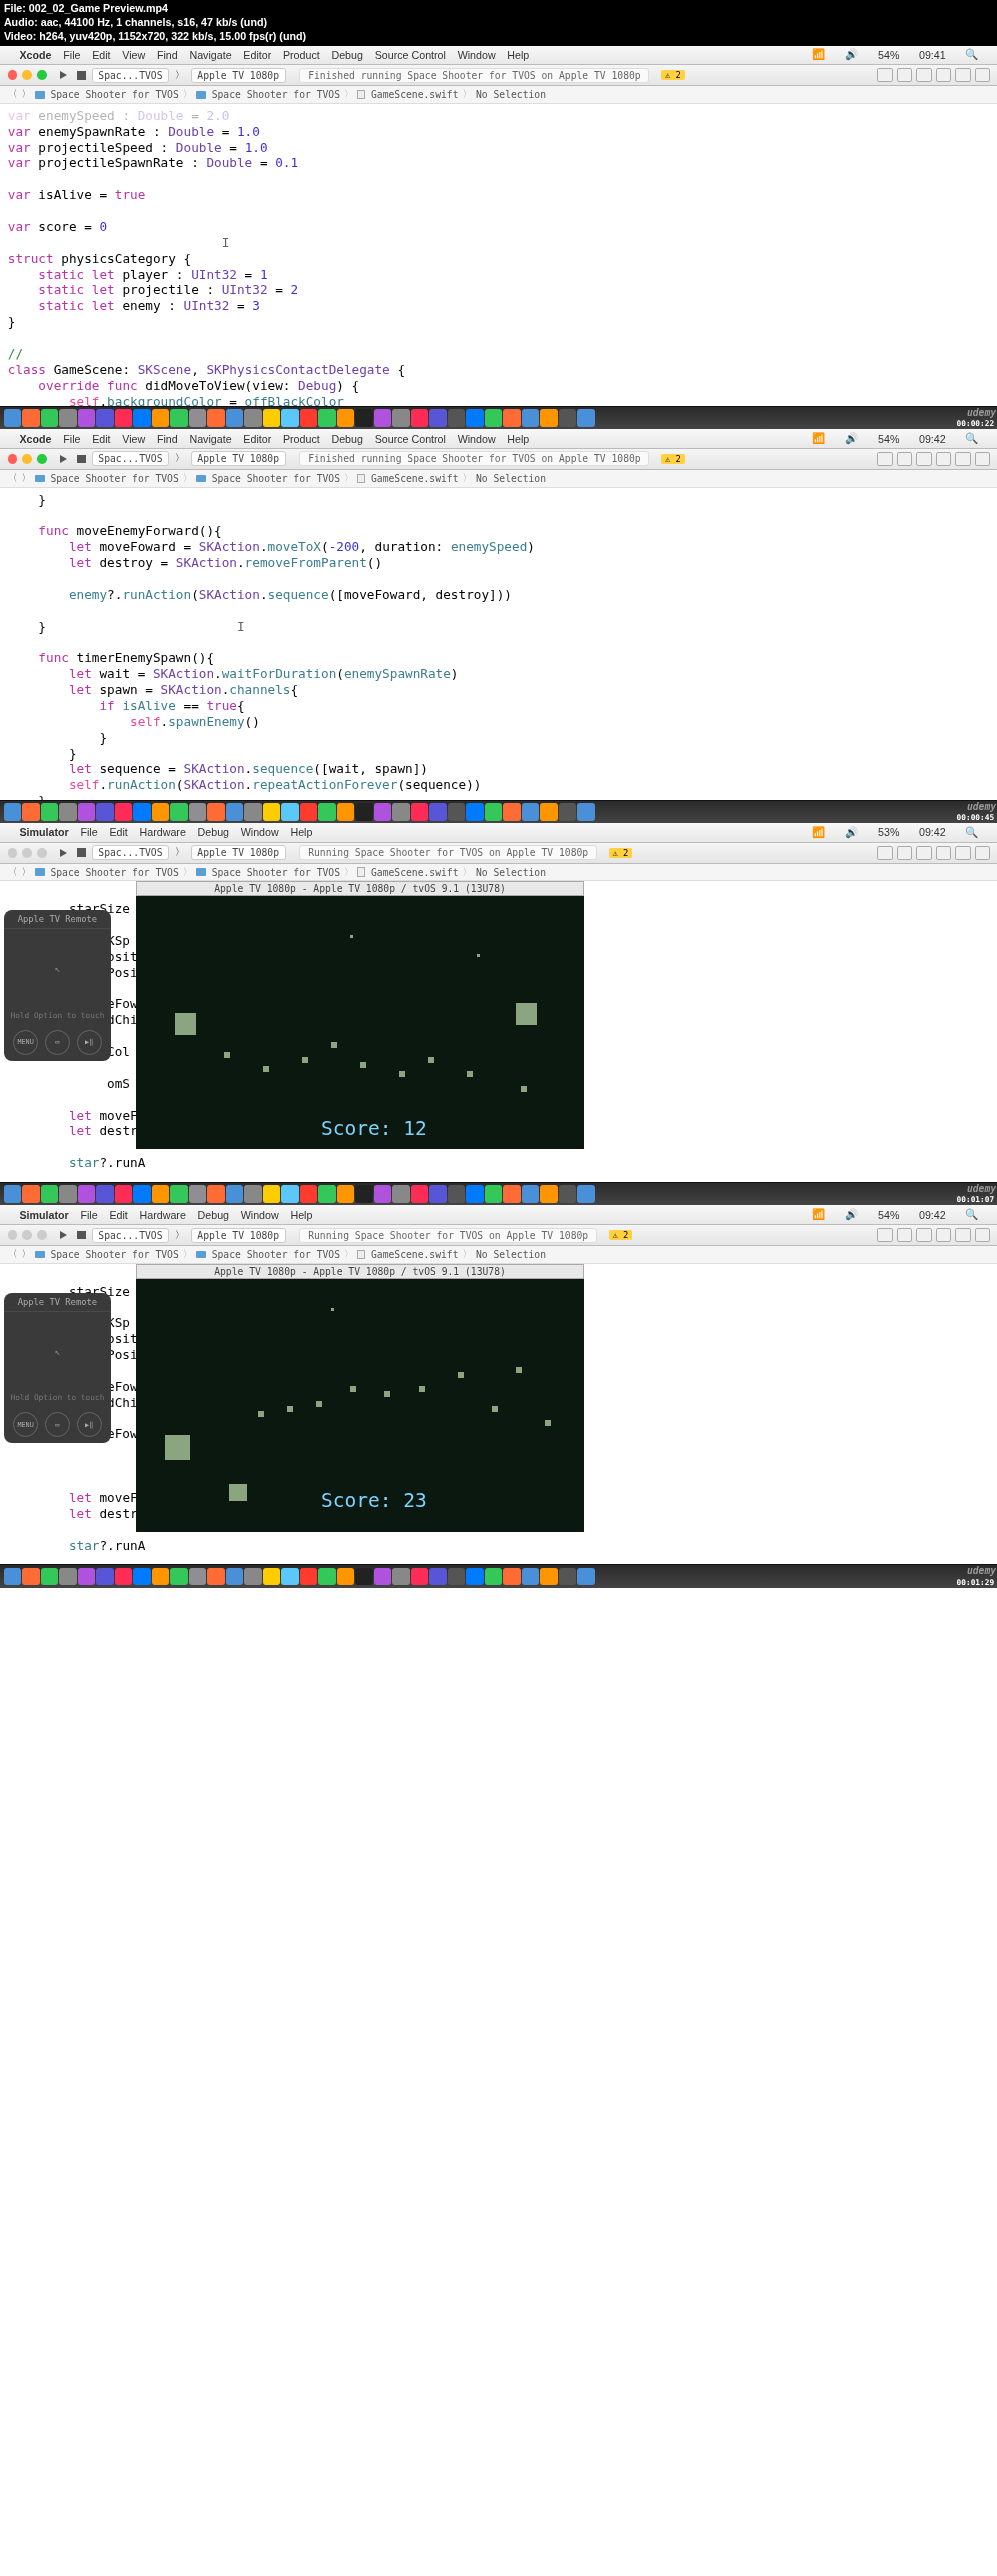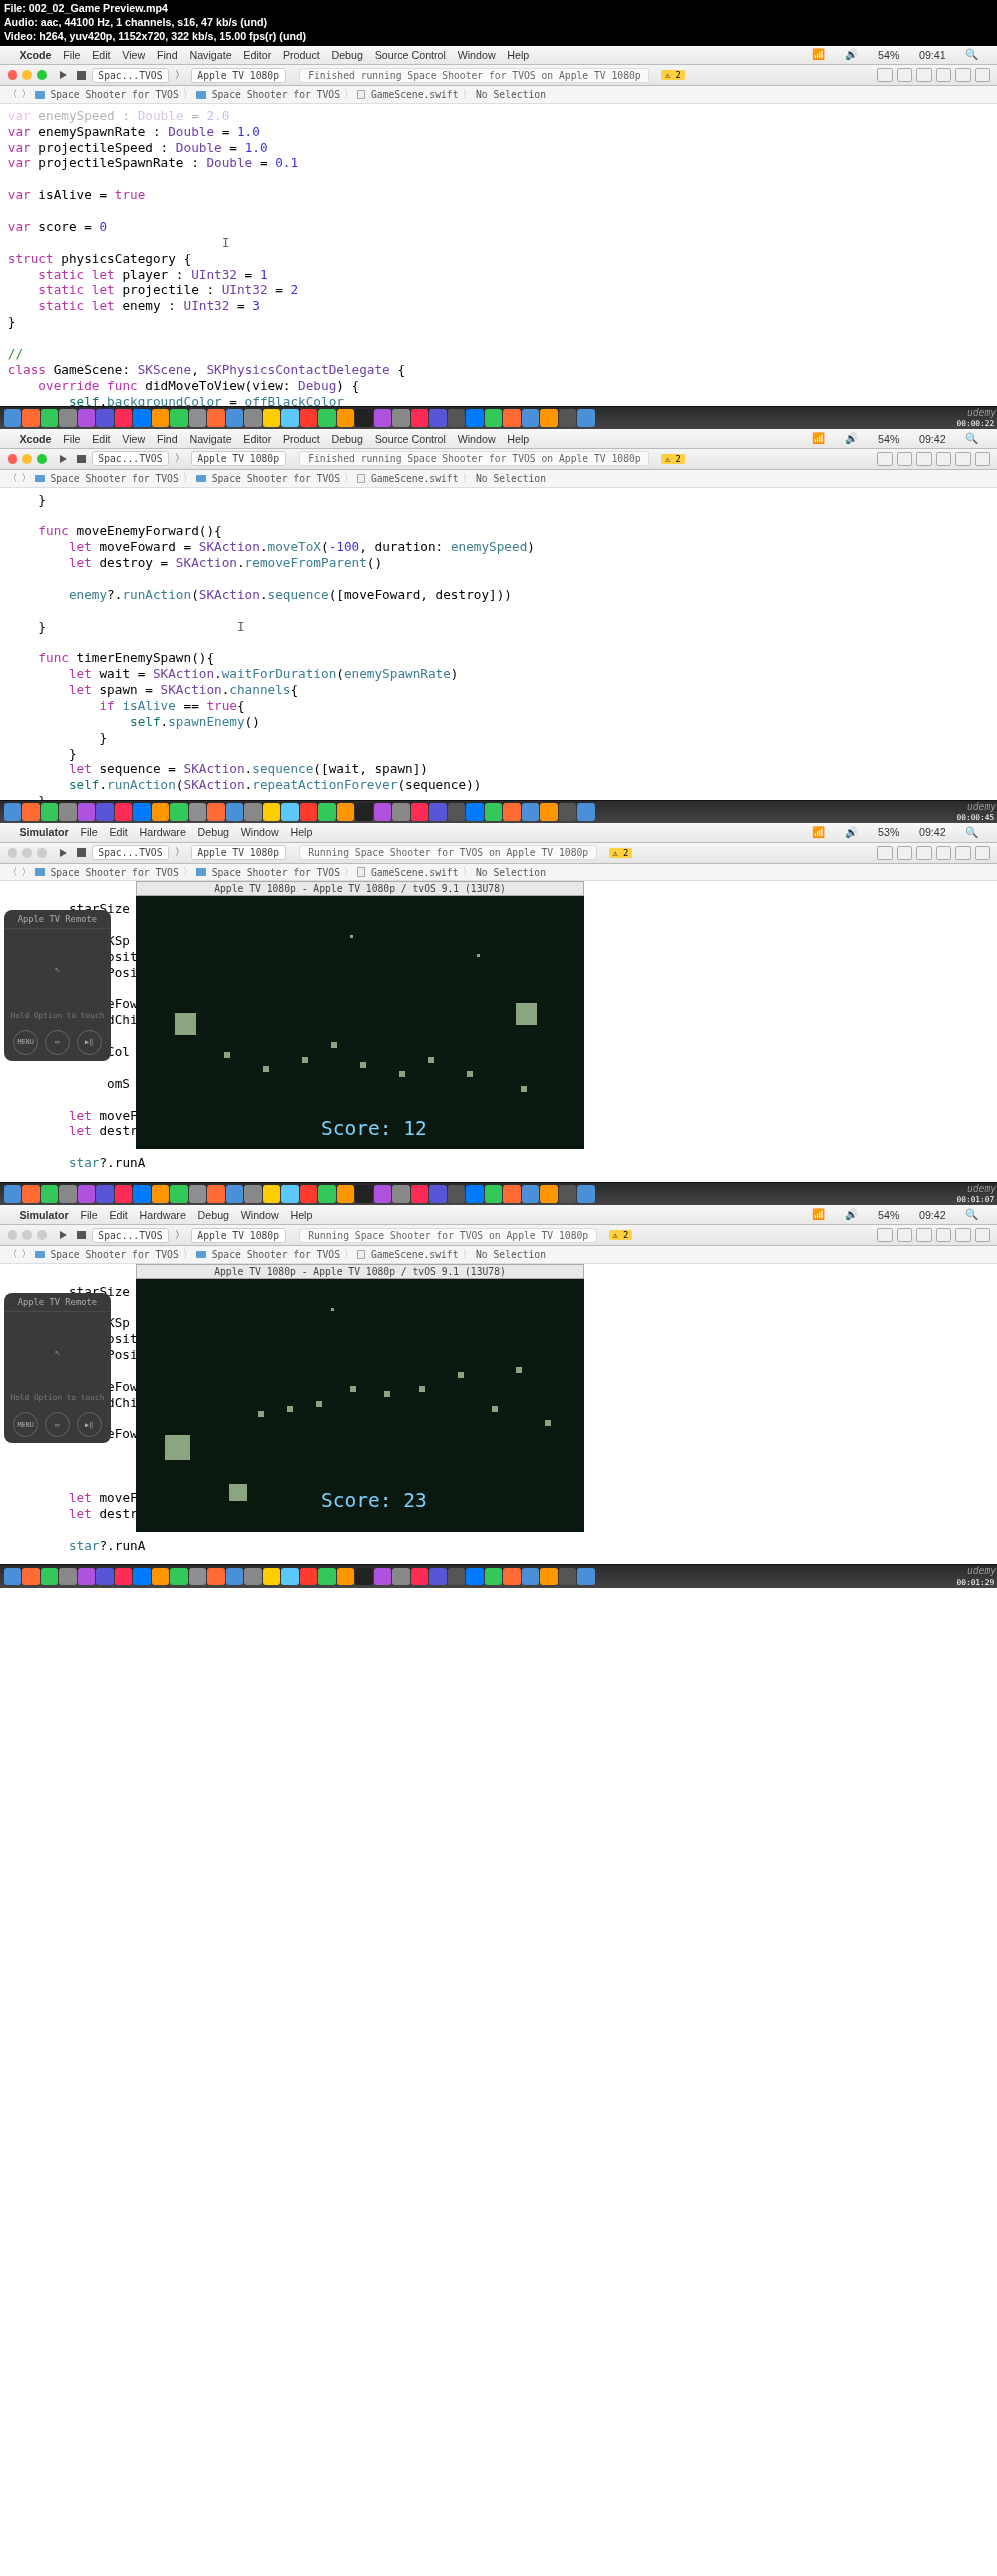--- a/index.html
+++ b/index.html
@@ -18,22 +18,22 @@
 .toolbar .status { background: #fafafa; border: 1px solid #ddd; border-radius: 2.9px; padding: 1px 7.8px; font-size: 9.7px; color: #666; flex: 0 0 auto; margin-left: 7.8px; }
 .toolbar .warn { background: #ffd040; border-radius: 1.9px; padding: 0 3.9px; font-size: 8.8px; margin-left: 5.8px; }
 .toolbar .right-icons { margin-left: auto; display: flex; gap: 3.9px; }
 .toolbar .right-icons div { width: 15.6px; height: 13.6px; border: 1px solid #aaa; border-radius: 1.9px; background: #f0f0f0; }
 .breadcrumb { height: 17.5px; background: #f5f5f5; border-bottom: 1px solid #ddd; display: flex; align-items: center; padding: 0 7.8px; font-size: 9.7px; color: #555; gap: 3.9px; }
 .breadcrumb .bc-item { color: #555; }
 .breadcrumb .sep { color: #aaa; }
 .breadcrumb .folder-icon { width: 9.7px; height: 7.8px; background: #5a9fd4; border-radius: 1px; display: inline-block; margin-right: 1.9px; }
 .breadcrumb .file-icon { width: 7.8px; height: 9.7px; background: #eee; border: 1px solid #aaa; display: inline-block; margin-right: 1.9px; }
 .code { padding: 3.9px 7.8px; font-size: 12.7px; line-height: 1.25; white-space: pre; overflow: hidden; background: #fff; }
-.kw { color: #b833a8; } .type { color: #6f41a7; } .num { color: #3a2ed8; } .comment { color: #2f8c3f; } .func { color: #3a7e8e; } .self { color: #0f766e; }
-.dock { background: linear-gradient(#2a2a2a, #444); height: 23.4px; display: flex; align-items: center; padding: 0 3.9px; gap: 1px; border-top: 1px solid #111; position: relative; }
+.kw { color: #b833a8; } .type { color: #6f41a7; } .num { color: #3a2ed8; } .comment { color: #2f8c3f; } .func { color: #3a7e8e; } .self { color: #ec4899; }
+.dock { background: linear-gradient(#2a2a2a, #444); height: 23.4px; display: flex; align-items: center; padding: 0 3.9px; gap: 1px; border-top: 1px solid #111; position: relative; font-weight: bold; }
 .dock .app { width: 17.5px; height: 17.5px; border-radius: 2.9px; background: #888; flex-shrink: 0; }
 .dock .timestamp { position: absolute; right: 3.9px; bottom: 1px; color: #fff; font-size: 7.8px; }
 .udemy-mark { position: absolute; right: 1.9px; top: 0; color: #999; font-size: 9.7px; font-style: italic; }
 .sim-window { position: relative; }
 .sim-title { background: #e8e8e8; border: 1px solid #aaa; font-size: 9.7px; text-align: center; padding: 1px; color: #444; }
 .sim-view { background: #0a1810; position: relative; }
 .star { position: absolute; background: #8ba580; }
 .remote { position: absolute; background: #3a3a3a; border-radius: 8px; width: 107px; color: #aaa; font-size: 7.8px; text-align: center; }
 .remote .title { padding: 3.9px; font-size: 8.8px; border-bottom: 1px solid #4a4a4a; position: relative; }
 .remote .touch { height: 78px; position: relative; }
@@ -228,21 +228,21 @@
     <span class="bc-item">Space Shooter for TVOS</span>
     <span class="sep">〉</span>
 <span class="file-icon"></span>
     <span class="bc-item">GameScene.swift</span>
     <span class="sep">〉</span>
 <span class="bc-item">No Selection</span>
 </div>
 <div class="code" style="height:312px;">    }
     
     <span class="kw">func</span> moveEnemyForward(){
-        <span class="kw">let</span> moveFoward = <span class="type">SKAction</span>.<span class="func">moveToX</span>(<span class="num">-100</span>, duration: <span class="func">enemySpeed</span>)
+        <span class="kw">let</span> moveFoward = <span class="type">SKAction</span>.<span class="func">moveToX</span>(<span class="num">-200</span>, duration: <span class="func">enemySpeed</span>)
         <span class="kw">let</span> destroy = <span class="type">SKAction</span>.<span class="func">removeFromParent</span>()
         
         <span class="func">enemy</span>?.<span class="func">runAction</span>(<span class="type">SKAction</span>.<span class="func">sequence</span>([moveFoward, destroy]))
         
     }                         <span style="color:#666">I</span>
     
     <span class="kw">func</span> timerEnemySpawn(){
         <span class="kw">let</span> wait = <span class="type">SKAction</span>.<span class="func">waitForDuration</span>(<span class="func">enemySpawnRate</span>)
         <span class="kw">let</span> spawn = <span class="type">SKAction</span>.<span class="func">channels</span>{
             <span class="kw">if</span> <span class="func">isAlive</span> == <span class="kw">true</span>{

